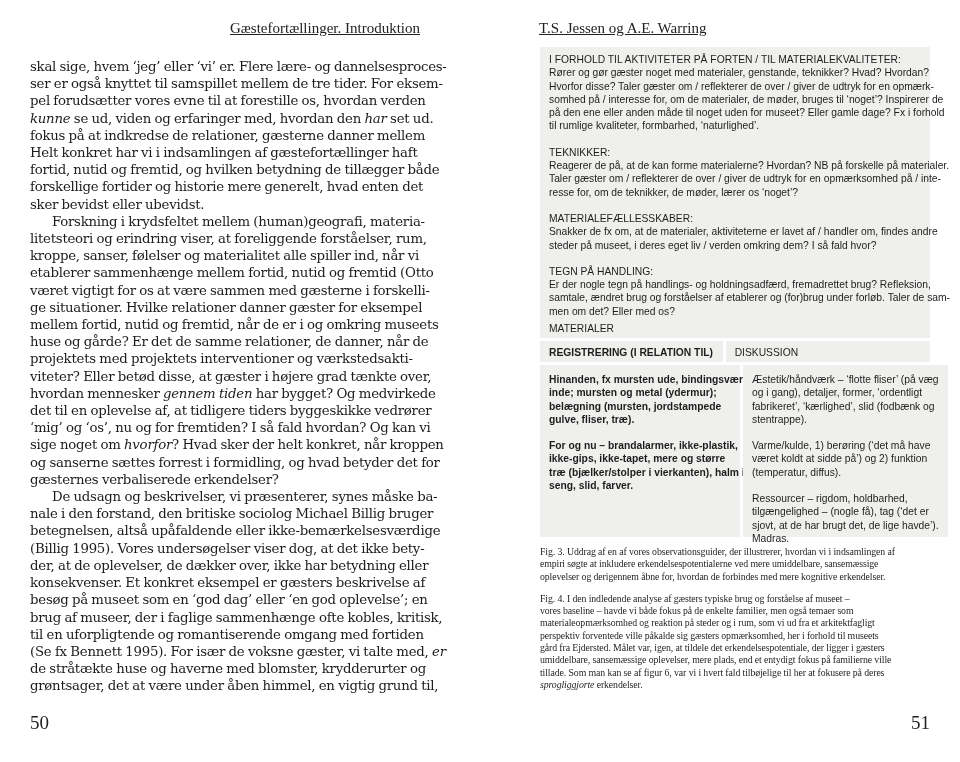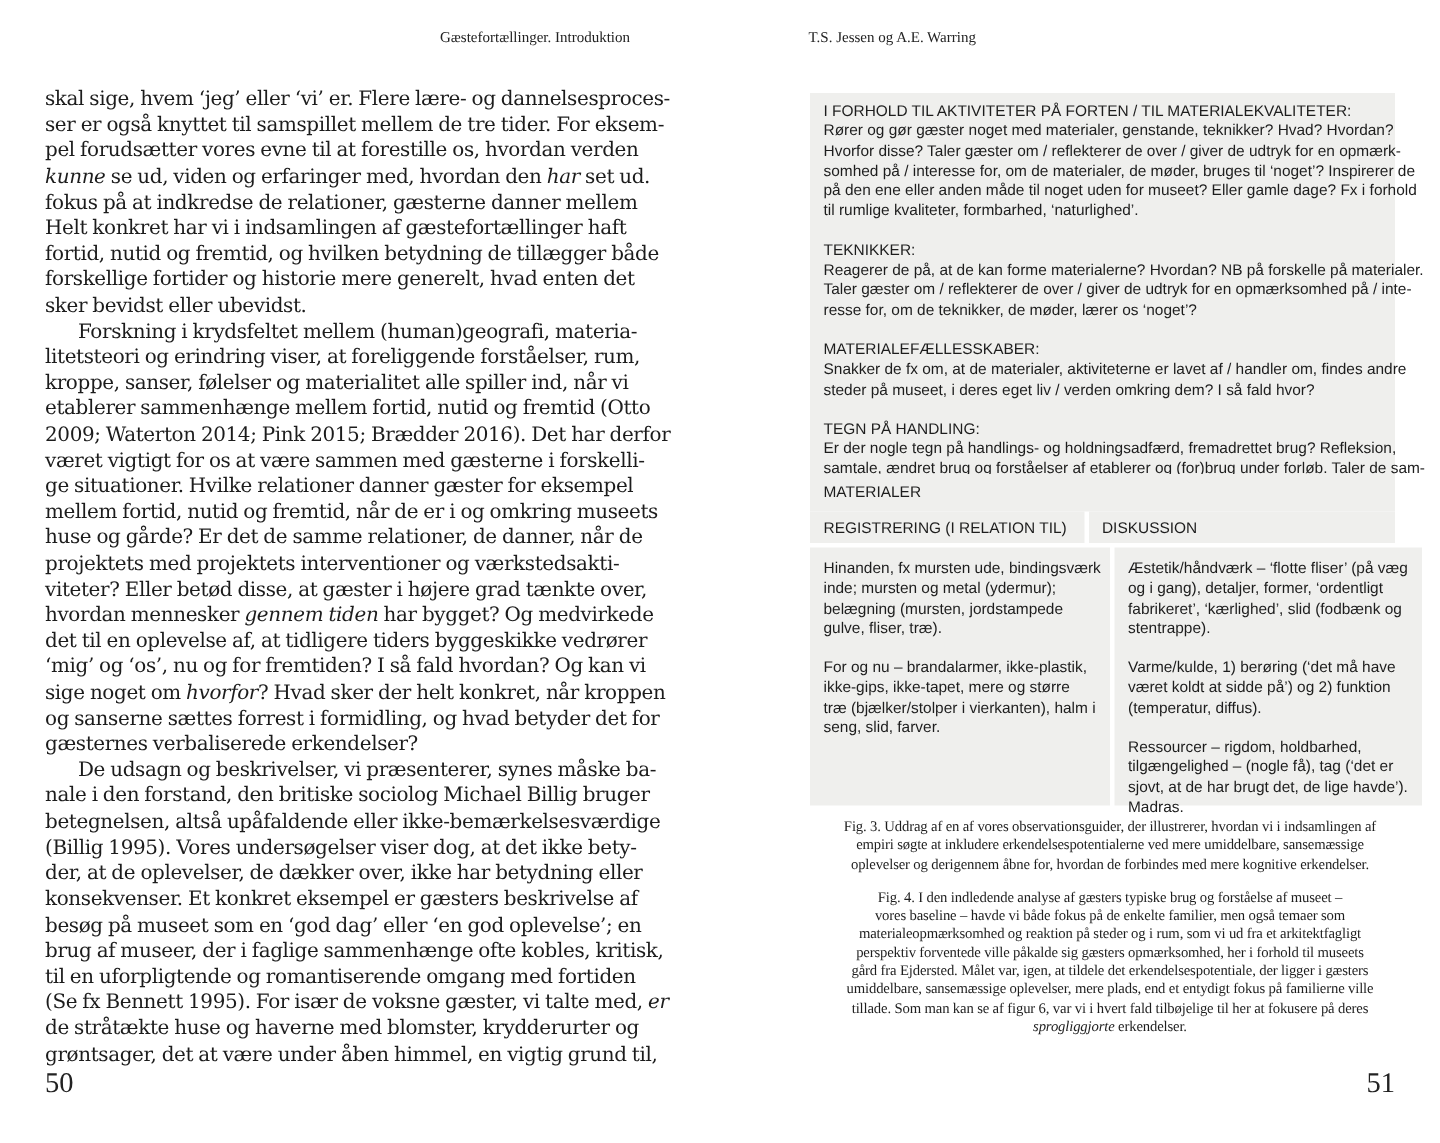--- a/index.html
+++ b/index.html
@@ -6,21 +6,21 @@
   body {
     width: 960px; height: 762px; background: #ffffff; position: relative; overflow: hidden;
     color: #1e1e1e;
   }
   .page { position: absolute; top: 0; height: 762px; }
   .page-left { left: 0; width: 480px; }
   .page-right { left: 480px; width: 480px; }
   .running-head {
     position: absolute; top: 20px;
     font-family: "Liberation Serif", "DejaVu Serif", serif;
-    font-size: 10px; color: #222;
+    font-size: 15px; color: #222; text-decoration: underline;
   }
   .page-left .running-head { right: 60px; }
   .page-right .running-head { left: 59px; }
 
   .body-text {
     position: absolute; left: 30px; top: 58px; width: 392px;
     font-family: "DejaVu Serif", "Liberation Serif", serif;
     font-size: 13.3px; line-height: 17.2px; color: #1c1c1c;
     text-align: left; letter-spacing: -0.25px; word-spacing: -0.5px;
   }
@@ -30,53 +30,53 @@
 
   .folio {
     position: absolute; top: 712px;
     font-family: "Liberation Serif", "DejaVu Serif", serif;
     font-size: 19px; color: #222;
   }
   .page-left .folio { left: 30px; }
   .page-right .folio { right: 30px; }
 
   .guide-box {
-    position: absolute; left: 60px; top: 62px; width: 390px;
+    position: absolute; left: 60px; top: 47px; width: 390px;
     background: #efefed; padding: 6px 9px 8px 9px; box-sizing: border-box;
     font-family: "Liberation Sans", "DejaVu Sans", sans-serif;
     font-size: 10.3px; line-height: 13.3px; color: #1d1d1d;
   }
   .guide-section { margin-bottom: 13px; }
   .guide-section:last-child { margin-bottom: 0; }
   .guide-box .line { display: block; white-space: nowrap; }
 
   .materials-table {
     position: absolute; left: 60px; top: 316px; width: 390px;
     font-family: "Liberation Sans", "DejaVu Sans", sans-serif;
     font-size: 10.3px; line-height: 13.3px; color: #1d1d1d;
   }
   .mt-title {
     background: #efefed; height: 22px; padding: 6px 9px 0 9px; box-sizing: border-box;
     margin-bottom: 3px;
   }
   .mt-row { display: flex; gap: 3px; margin-bottom: 3px; }
   .mt-cell { background: #efefed; box-sizing: border-box; padding: 6px 9px; }
-  .mt-cell.left { width: 200px; }
+  .mt-cell.left { width: 200px; font-weight: bold; }
   .mt-cell.right { width: 224px; }
   .mt-head .mt-cell { height: 21px; padding-top: 5px; }
   .mt-body .mt-cell { height: 172px; padding-top: 8px; }
   .mt-cell .para { margin-bottom: 13px; }
   .mt-cell .line { display: block; white-space: nowrap; }
 
   .captions {
     position: absolute; left: 60px; top: 546px; width: 400px;
     font-family: "Liberation Serif", "DejaVu Serif", serif;
     font-size: 9.8px; line-height: 12.3px; color: #1e1e1e; letter-spacing: -0.1px;
   }
-  .caption { margin-bottom: 10px; text-align: center; }
+  .caption { margin-bottom: 10px; }
   .captions .line { display: block; white-space: nowrap; }
   .captions em { font-style: italic; }
 </style>
 </head>
 <body>
 
 <div class="page page-left">
   <div class="running-head">Gæstefortællinger. Introduktion</div>
   <div class="body-text" id="left-body">
       <span class="line">skal sige, hvem ‘jeg’ eller ‘vi’ er. Flere lære- og dannelsesproces-</span>
@@ -85,21 +85,20 @@
       <span class="line"><em>kunne</em> se ud, viden og erfaringer med, hvordan den <em>har</em> set ud.</span>
       <span class="line">fokus på at indkredse de relationer, gæsterne danner mellem</span>
       <span class="line">Helt konkret har vi i indsamlingen af gæstefortællinger haft</span>
       <span class="line">fortid, nutid og fremtid, og hvilken betydning de tillægger både</span>
       <span class="line">forskellige fortider og historie mere generelt, hvad enten det</span>
       <span class="line">sker bevidst eller ubevidst.</span>
       <span class="line indent">Forskning i krydsfeltet mellem (human)geografi, materia-</span>
       <span class="line">litetsteori og erindring viser, at foreliggende forståelser, rum,</span>
       <span class="line">kroppe, sanser, følelser og materialitet alle spiller ind, når vi</span>
       <span class="line">etablerer sammenhænge mellem fortid, nutid og fremtid (Otto</span>
-      <span class="line">2009; Waterton 2014; Pink 2015; Brædder 2016). Det har derfor</span>
       <span class="line">været vigtigt for os at være sammen med gæsterne i forskelli-</span>
       <span class="line">ge situationer. Hvilke relationer danner gæster for eksempel</span>
       <span class="line">mellem fortid, nutid og fremtid, når de er i og omkring museets</span>
       <span class="line">huse og gårde? Er det de samme relationer, de danner, når de</span>
       <span class="line">projektets med projektets interventioner og værkstedsakti-</span>
       <span class="line">viteter? Eller betød disse, at gæster i højere grad tænkte over,</span>
       <span class="line">hvordan mennesker <em>gennem tiden</em> har bygget? Og medvirkede</span>
       <span class="line">det til en oplevelse af, at tidligere tiders byggeskikke vedrører</span>
       <span class="line">‘mig’ og ‘os’, nu og for fremtiden? I så fald hvordan? Og kan vi</span>
       <span class="line">sige noget om <em>hvorfor</em>? Hvad sker der helt konkret, når kroppen</span>

